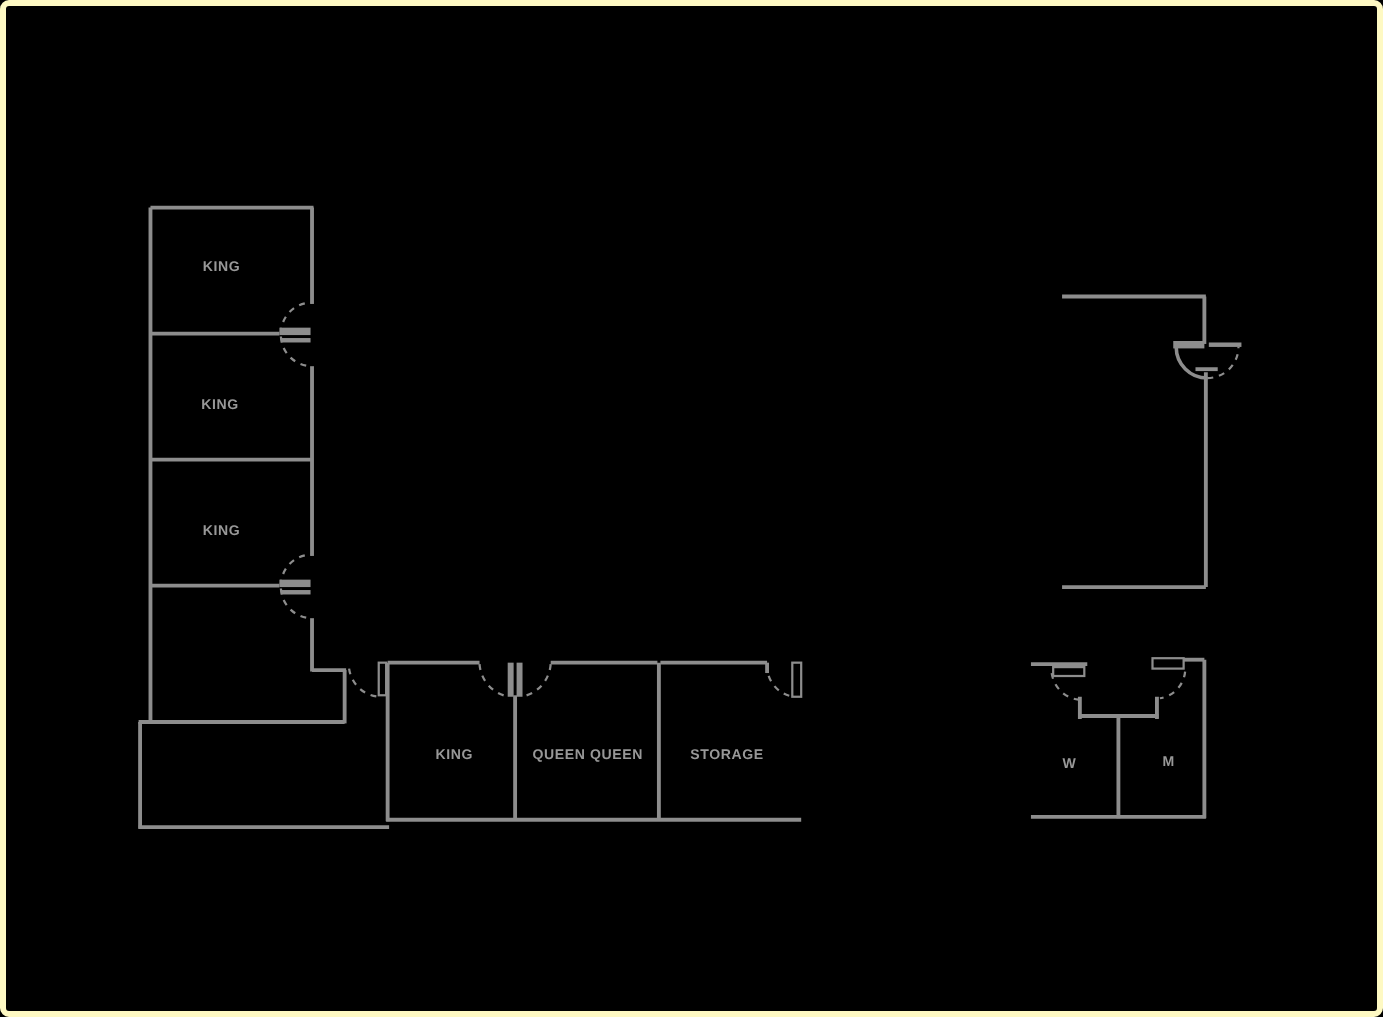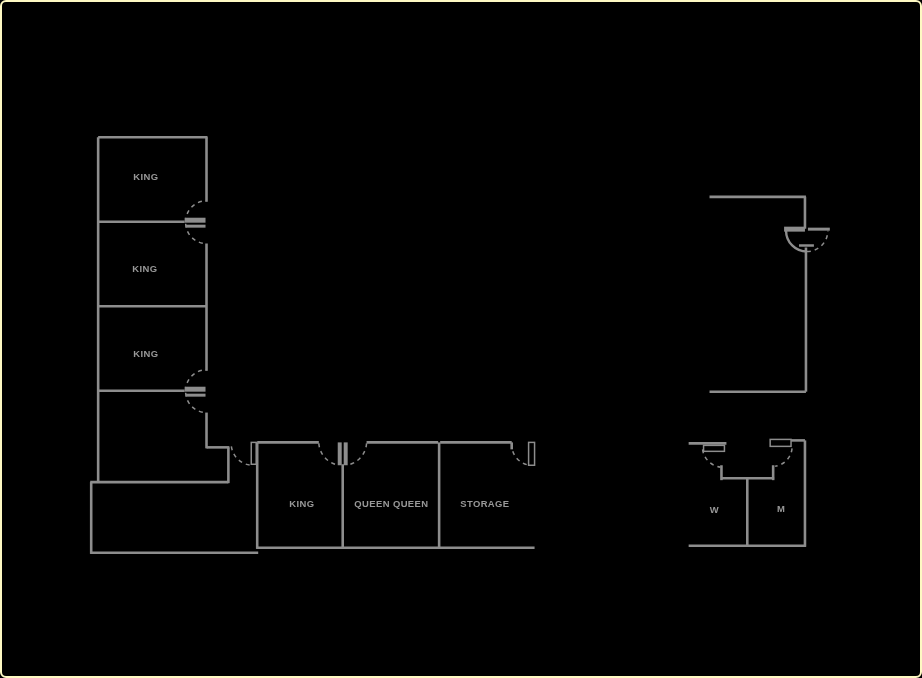--- a/index.html
+++ b/index.html
@@ -1,20 +1,20 @@
 <!DOCTYPE html>
 <html><head>
 <meta charset="utf-8">
 <style>
   html,body{margin:0;padding:0;background:#000;}
   .stage{
     position:relative;
     width:922px;height:678px;
     background:#000000;
-    border:2px solid #fef9c3;
+    border:4px solid #fef9c3;
     border-radius:6px;
     box-sizing:border-box;
     overflow:hidden;
     font-family:"Liberation Sans", sans-serif;
   }
   svg{display:block;width:100%;height:100%;}
   text{
     font-family:"Liberation Sans","DejaVu Sans",sans-serif;
     font-weight:bold;
     font-stretch:condensed;

